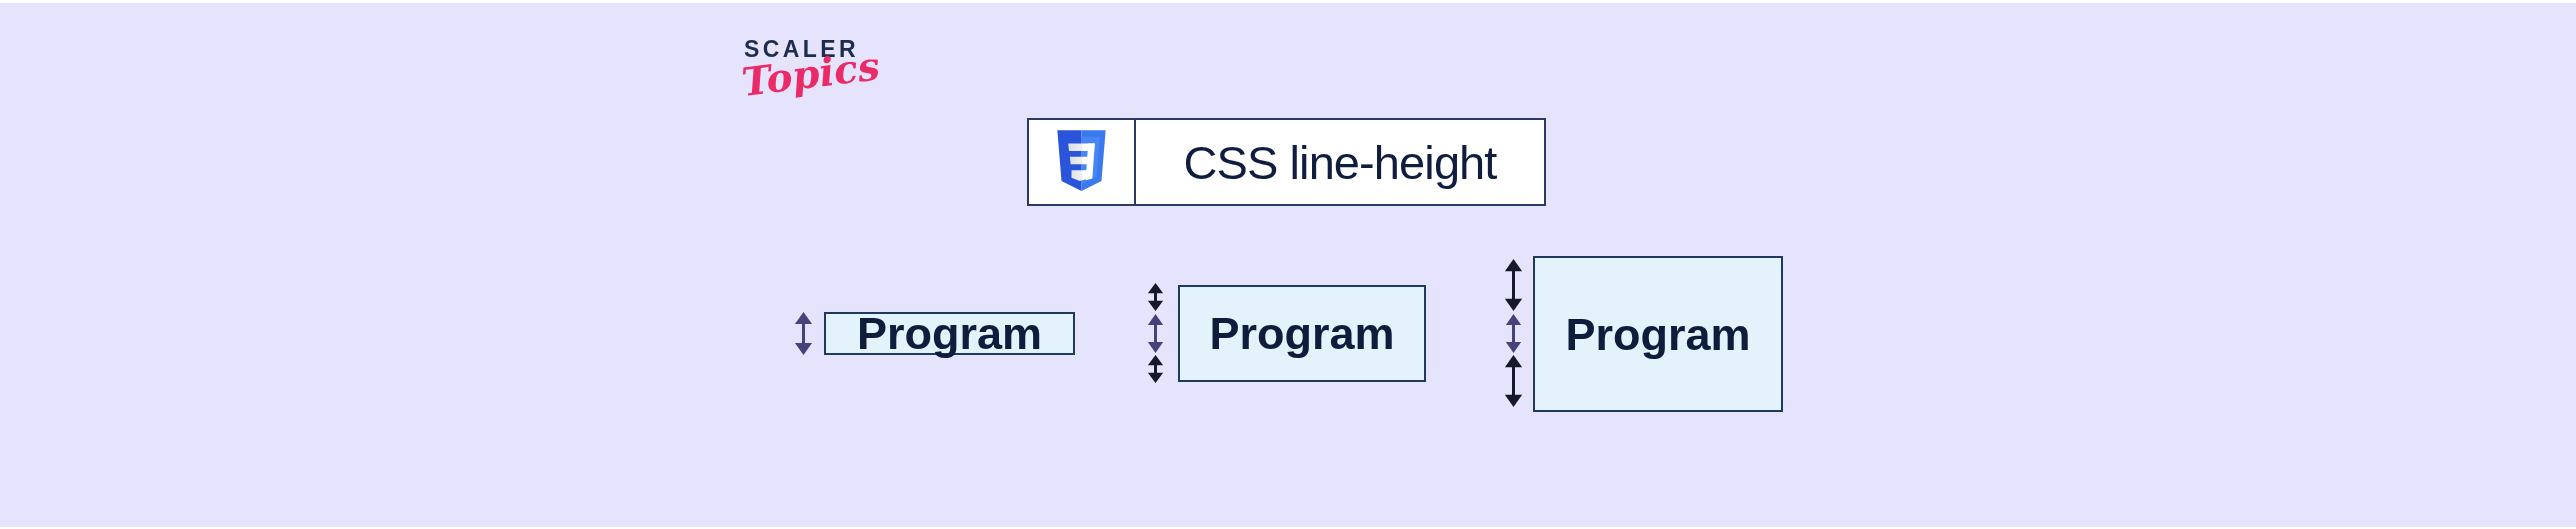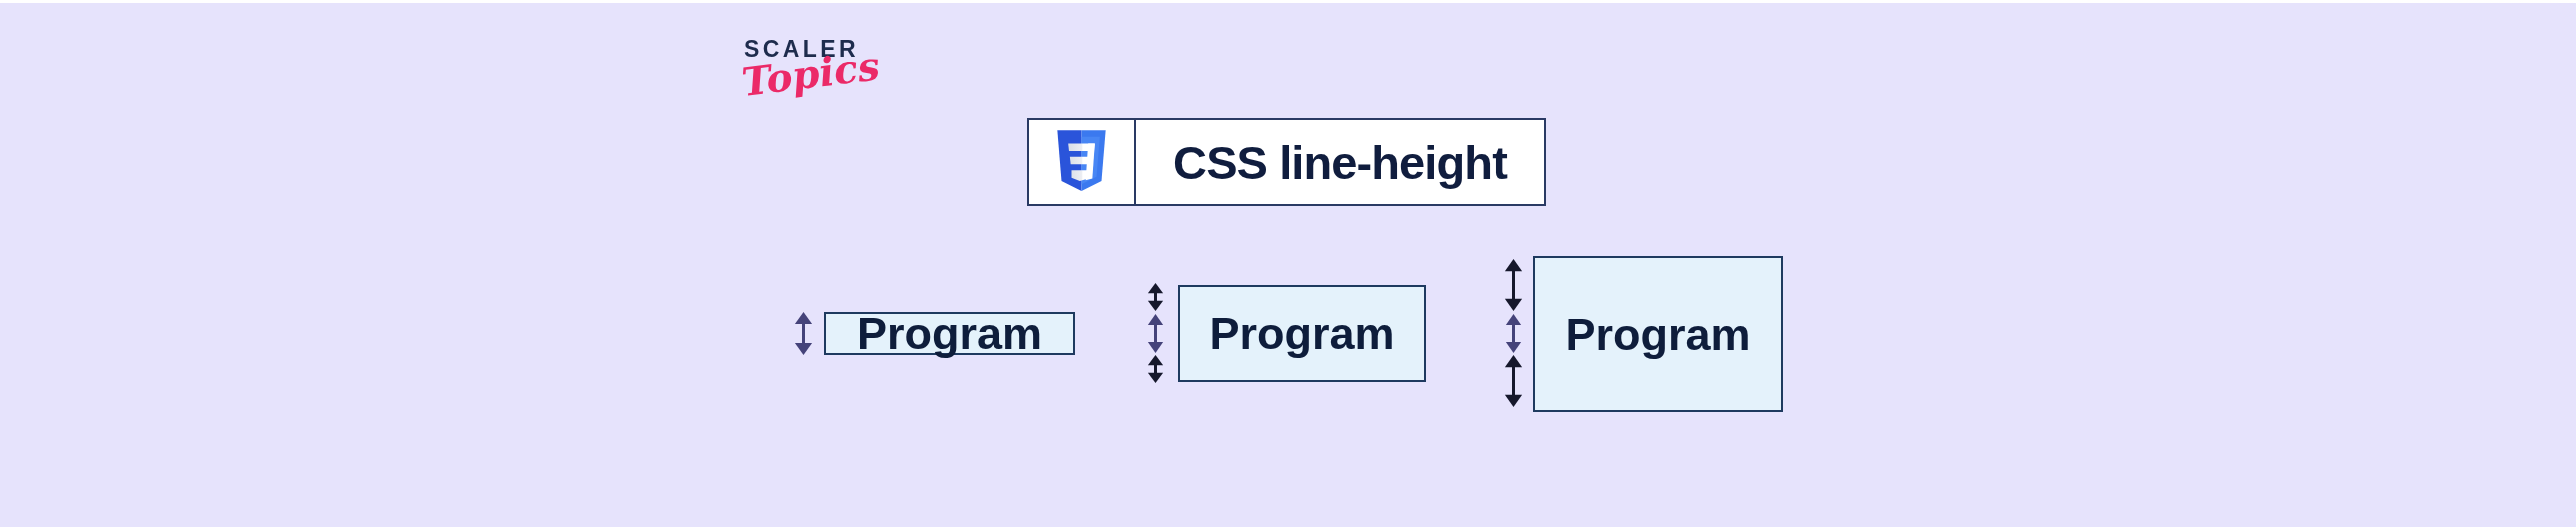--- a/index.html
+++ b/index.html
@@ -30,21 +30,21 @@
     position:absolute; left:1027px; top:118px; width:519px; height:88px;
     background:#ffffff; border:2.6px solid #2a3a64; box-sizing:border-box;
     display:flex;
   }
   .logo-section {
     width:107px; border-right:2.6px solid #2a3a64; box-sizing:border-box;
     display:flex; align-items:center; justify-content:center;
   }
   .title-section { flex:1; display:flex; align-items:center; justify-content:center; }
   .title-text {
-    font-size:47px; font-weight:bold; color:#101d3e; letter-spacing:-0.9px;
+    font-size:47px; font-weight:normal; color:#101d3e; letter-spacing:-0.9px;
     white-space:nowrap;
   }
 
   
   .pbox {
     position:absolute; background:#e4f2fb; border:2.6px solid #1e3a5f;
     box-sizing:border-box; display:flex; align-items:center; justify-content:center;
     overflow:visible;
     font-weight:bold;
   }

